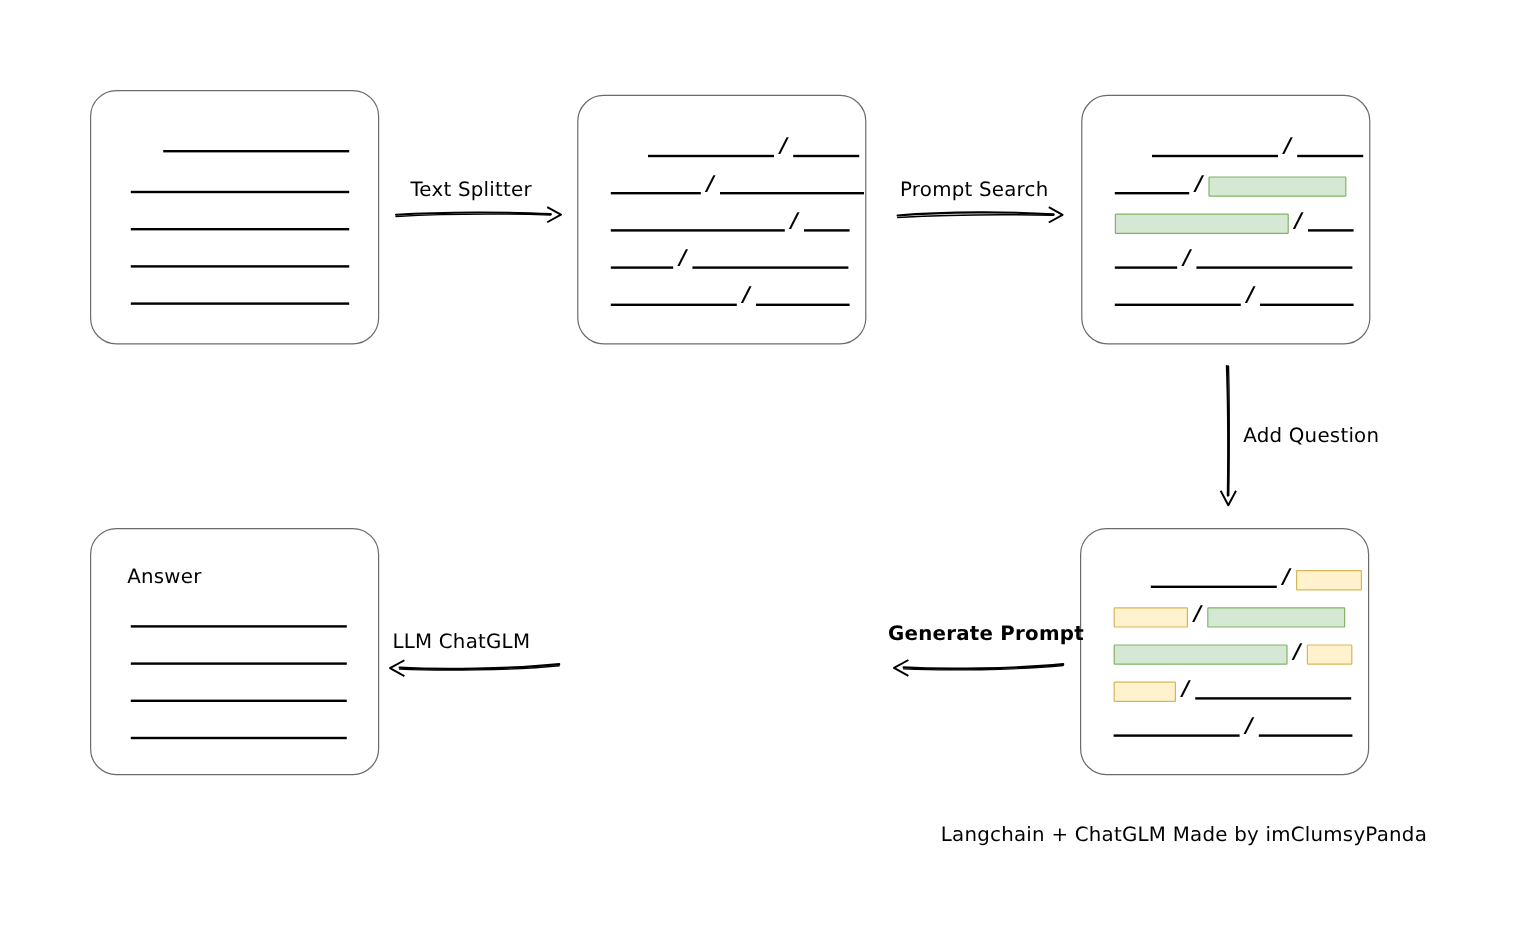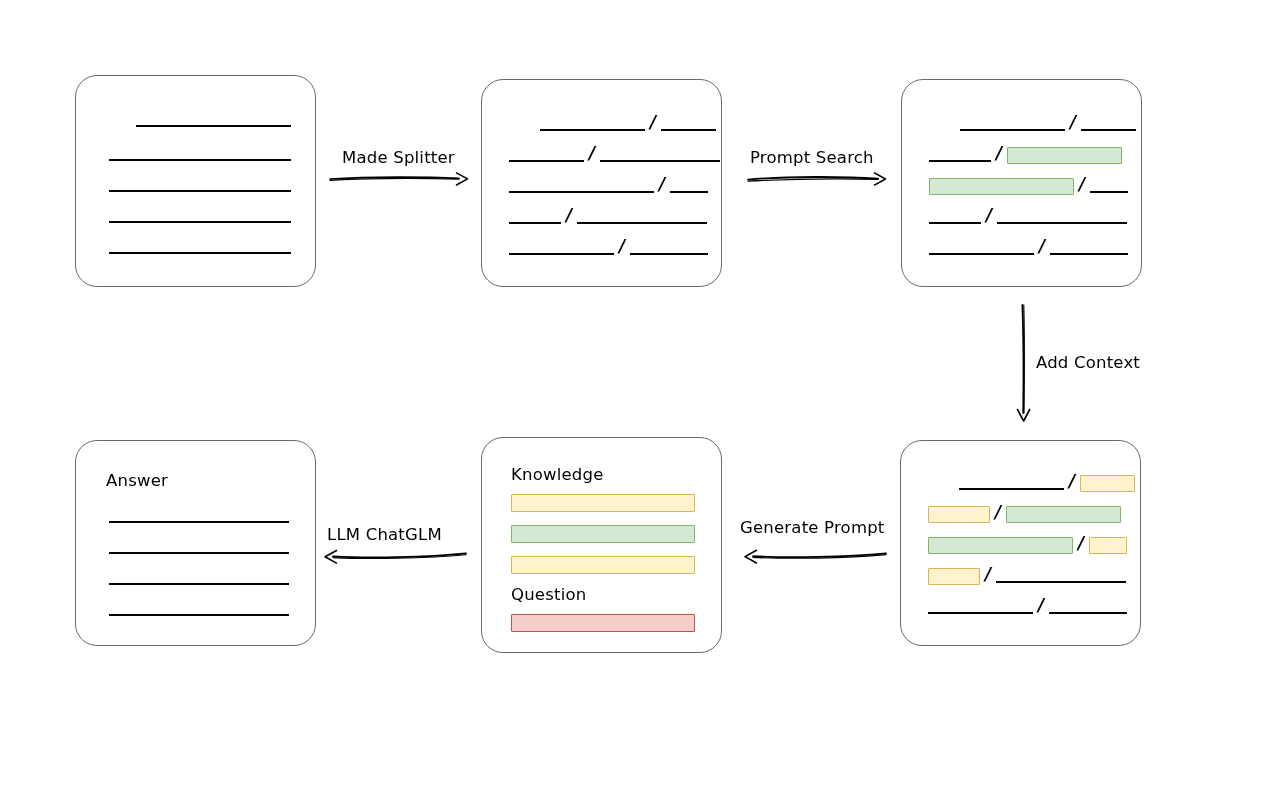--- a/index.html
+++ b/index.html
@@ -122,21 +122,21 @@
     </div>
   </div>
 
   <div class="edge" style="left:330px; top:168px;">
     <svg width="140" height="22" viewBox="0 0 140 22">
       <path d="M0,11 C40,8.4 95,8.6 129,10.4" fill="none" stroke="#000" stroke-width="1.7" stroke-linecap="round"></path>
       <path d="M0,12.4 C40,10.2 95,10.2 129,11.2" fill="none" stroke="#000" stroke-width="1.1" stroke-linecap="round"></path>
       <path d="M126,4.6 L137.5,10.9 L126,17.2" fill="none" stroke="#000" stroke-width="1.6" stroke-linejoin="round"></path>
     </svg>
   </div>
-  <div class="edge-label" style="left:342px; top:148px;">Made Splitter</div>
+  <div class="edge-label" style="left:342px; top:148px;">Text Splitter</div>
 
   <div class="node-box" style="left:481px; top:79px; width:241px; height:208px;">
     <div class="row" style="left:58px; top:35px;">
       <span class="seg" style="width:105px;"></span>
       <span class="slash">/</span>
       <span class="seg" style="width:55px;"></span>
     </div>
     <div class="row" style="left:27px; top:66px;">
       <span class="seg" style="width:75px;"></span>
       <span class="slash">/</span>
@@ -196,21 +196,21 @@
     </div>
   </div>
 
   <div class="edge" style="left:1012px; top:305px;">
     <svg width="24" height="118" viewBox="0 0 24 118">
       <path d="M10.4,0 C11.8,38 11.6,78 11.2,108" fill="none" stroke="#000" stroke-width="1.8" stroke-linecap="round"></path>
       <path d="M11.8,0 C12.8,38 12.4,78 12.0,108" fill="none" stroke="#000" stroke-width="1.1" stroke-linecap="round"></path>
       <path d="M5.2,104 L11.6,116 L18,104" fill="none" stroke="#000" stroke-width="1.6" stroke-linejoin="round"></path>
     </svg>
   </div>
-  <div class="edge-label" style="left:1036px; top:353px;">Add Context</div>
+  <div class="edge-label" style="left:1036px; top:353px;">Add Question</div>
 
   <div class="node-box" style="left:900px; top:440px; width:241px; height:206px;">
     <div class="row" style="left:58px; top:33px;">
       <span class="seg" style="width:105px;"></span>
       <span class="slash">/</span>
       <span class="seg fill yellow" style="width:55px;"></span>
     </div>
     <div class="row" style="left:27px; top:64px;">
       <span class="seg fill yellow" style="width:62px;"></span>
       <span class="slash">/</span>
@@ -233,30 +233,22 @@
     </div>
   </div>
 
   <div class="edge" style="left:740px; top:545px;">
     <svg width="146" height="22" viewBox="0 0 146 22">
       <path d="M146,8.4 C106,12.4 46,13 13,11.2" fill="none" stroke="#000" stroke-width="1.8" stroke-linecap="round"></path>
       <path d="M146,9.6 C106,13.6 46,14 13,12.4" fill="none" stroke="#000" stroke-width="1.1" stroke-linecap="round"></path>
       <path d="M17,5 L5,11.6 L17,18.2" fill="none" stroke="#000" stroke-width="1.6" stroke-linejoin="round"></path>
     </svg>
   </div>
-  <div class="edge-label" style="left:740px; top:518px;">Generate Prompt</div>
-
-  <div class="node-box" style="left:481px; top:437px; width:241px; height:216px;">
-    <div class="box-label" style="left:29px; top:27px;">Knowledge</div>
-    <div class="bar yellow" style="left:29px; top:56px; width:184px;"></div>
-    <div class="bar green" style="left:29px; top:87px; width:184px;"></div>
-    <div class="bar yellow" style="left:29px; top:118px; width:184px;"></div>
-    <div class="box-label" style="left:29px; top:147px;">Question</div>
-    <div class="bar red" style="left:29px; top:176px; width:184px;"></div>
-  </div>
+  <div class="edge-label" style="left:740px; top:518px;font-weight:bold;">Generate Prompt</div>
+
 
   <div class="edge" style="left:320px; top:545px;">
     <svg width="146" height="22" viewBox="0 0 146 22">
       <path d="M146,8.4 C106,12.6 46,13.2 13,11.4" fill="none" stroke="#000" stroke-width="1.8" stroke-linecap="round"></path>
       <path d="M146,9.8 C106,13.8 46,14.2 13,12.6" fill="none" stroke="#000" stroke-width="1.1" stroke-linecap="round"></path>
       <path d="M17,5.2 L5,11.8 L17,18.4" fill="none" stroke="#000" stroke-width="1.6" stroke-linejoin="round"></path>
     </svg>
   </div>
   <div class="edge-label" style="left:327px; top:525px;">LLM ChatGLM</div>
 
@@ -269,14 +261,15 @@
       <span class="seg" style="width:180px;"></span>
     </div>
     <div class="row" style="left:33px; top:128px;">
       <span class="seg" style="width:180px;"></span>
     </div>
     <div class="row" style="left:33px; top:159px;">
       <span class="seg" style="width:180px;"></span>
     </div>
   </div>
 
+  <div class="footer-note" style="left:784px; top:686px;">Langchain + ChatGLM Made by imClumsyPanda</div>
 
 </div>
 
 </body></html>

